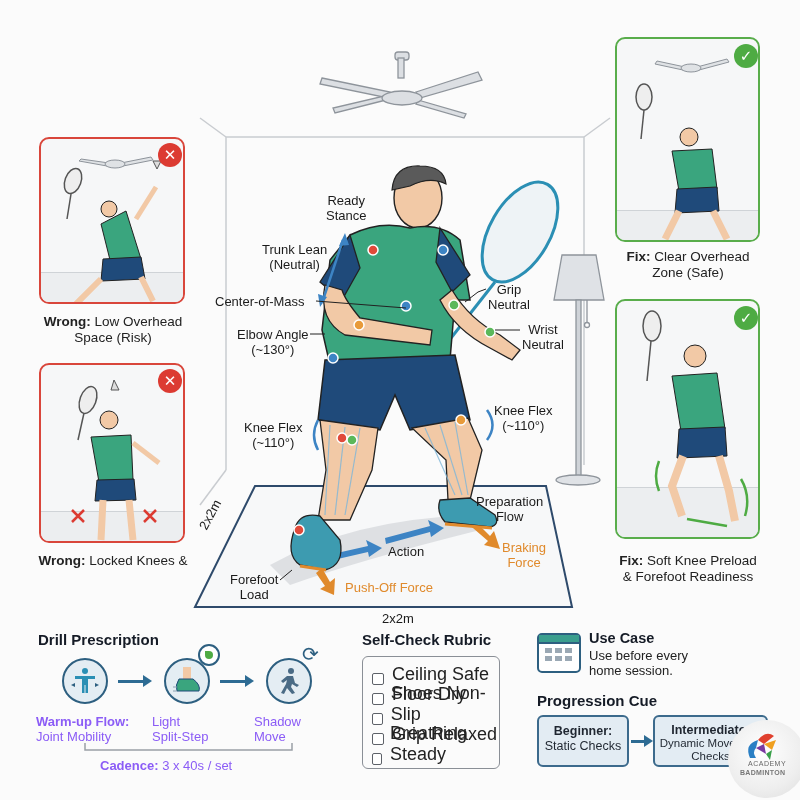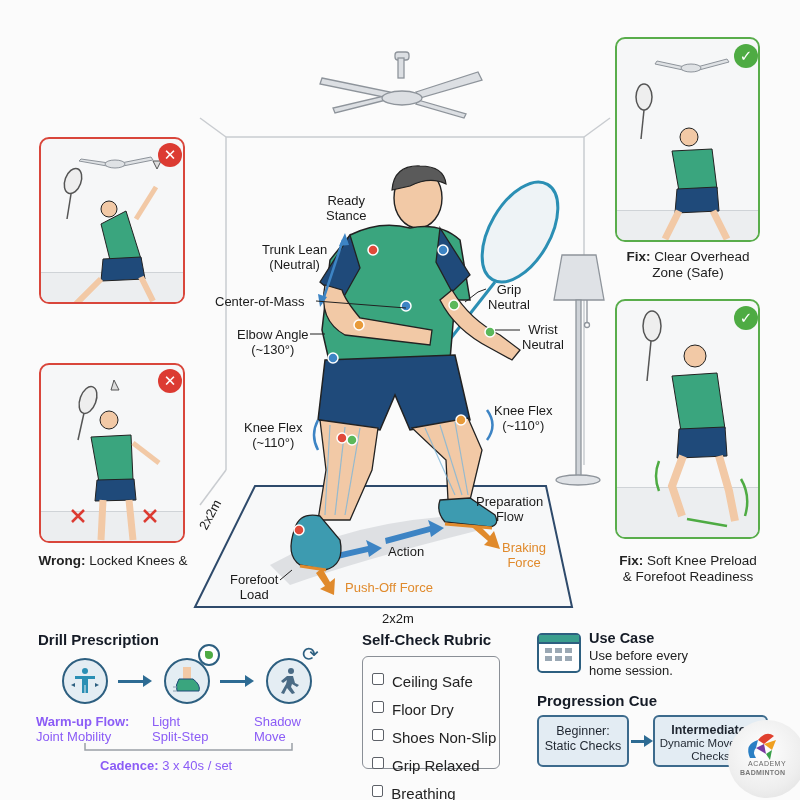--- a/index.html
+++ b/index.html
@@ -21,21 +21,21 @@
   .label { position: absolute; font-size: 13px; line-height: 15px; color: #1b1b1b; text-align: center; }
   .orange { color: #e08a2c; }
 
   .section-h { position: absolute; font-size: 15px; font-weight: 700; color: #151b26; }
   .drill-circle { position: absolute; width: 46px; height: 46px; border-radius: 50%; border: 2px solid #2d5f80; background: #e4edf3; display: flex; align-items: center; justify-content: center; }
   .drill-text { position: absolute; font-size: 13px; line-height: 15px; color: #8b5cf6; }
   .arrow-r { position: absolute; height: 3px; background: #2d6b93; }
   .arrow-r::after { content: ""; position: absolute; right: -6px; top: -5px; border-left: 9px solid #2d6b93; border-top: 6.5px solid transparent; border-bottom: 6.5px solid transparent; }
 
   .rubric { position: absolute; left: 362px; top: 656px; width: 138px; height: 113px; border: 1.5px solid #8a8f96; border-radius: 6px; padding: 8px 0 0 9px; }
-  .rubric-item { display: flex; align-items: flex-start; height: 20px; font-size: 15px; color: #222; margin-top: 8px; }
+  .rubric-item { display: flex; align-items: flex-end; height: 20px; font-size: 18px; color: #222; }
   .chk { width: 12px; height: 12px; border: 1.5px solid #5d6168; border-radius: 2px; margin-right: 8px; background: #fff; }
 
   .prog-box { position: absolute; border: 2px solid #3c6a8c; border-radius: 6px; background: #e3ecf3; text-align: center; font-size: 12.5px; line-height: 15px; color: #1f2630; padding-top: 7px; }
   .logo { position: absolute; left: 728px; top: 720px; width: 78px; height: 78px; border-radius: 50%; background: radial-gradient(circle at 45% 40%, #ffffff 0%, #eeeeee 60%, #dcdcdc 100%); }
 </style>
 </head>
 <body>
 
 <div class="abs title">
 </div>
@@ -214,20 +214,22 @@
     <path d="M60 85 L85 72 L100 120 L70 125 Z" fill="#3aa57e" stroke="#222"></path>
     <circle cx="68" cy="70" r="8" fill="#f2c9a6" stroke="#222"></circle>
     <path d="M62 120 L100 118 L104 140 L60 142Z" fill="#1f4a7a" stroke="#222"></path>
     <path d="M60 140 L30 170 M100 138 L112 162" stroke="#f2c9a6" stroke-width="6"></path>
     <path d="M95 80 L115 48" stroke="#f2c9a6" stroke-width="5"></path>
     <path d="M116 30 L112 22 L120 22Z" fill="#ddd" stroke="#555"></path>
   </svg>
   <div class="badge x" style="left:117px;top:4px">✕</div>
 </div>
 <div class="caption" style="left:30px;top:314px;width:166px">
+  <div><b>Wrong:</b><span> Low Overhead</span></div>
+  <div>Space (Risk)</div>
 </div>
 
 <div class="card wrong" style="left:39px;top:363px;width:146px;height:180px">
   <div class="floor"></div>
   <svg class="abs" style="left:0;top:0" width="146" height="180">
     <ellipse cx="47" cy="35" rx="8" ry="14" fill="#eee" stroke="#555" stroke-width="1.5" transform="rotate(20 47 35)"></ellipse>
     <line x1="43" y1="48" x2="37" y2="75" stroke="#555" stroke-width="1.5"></line>
     <path d="M73 15 L70 25 L78 25Z" fill="#ddd" stroke="#555"></path>
     <circle cx="68" cy="55" r="9" fill="#f2c9a6" stroke="#222"></circle>
     <path d="M50 72 L90 70 L92 115 L58 117Z" fill="#3aa57e" stroke="#222"></path>
@@ -370,21 +372,21 @@
   </div>
 </div>
 <div class="section-h" style="left:589px;top:630px;font-size:14.5px">Use Case</div>
 <div class="abs" style="left:589px;top:648px;font-size:13px;line-height:15px;color:#222">
   <div>Use before every</div>
   <div>home session.</div>
 </div>
 
 <div class="section-h" style="left:537px;top:692px">Progression Cue</div>
 <div class="prog-box" style="left:537px;top:715px;width:92px;height:52px">
-  <div style="font-weight:400">Beginner:</div>
+  <div style="font-weight:700">Beginner:</div>
   <div>Static Checks</div>
 </div>
 <div class="arrow-r" style="left:631px;top:740px;width:16px"></div>
 <div class="prog-box" style="left:653px;top:715px;width:115px;height:52px;font-size:11.5px;line-height:13px">
   <div style="font-weight:700;font-size:12.5px">Intermediate:</div>
   <div>Dynamic Movement</div>
   <div>Checks</div>
 </div>
 
 <div class="logo">

